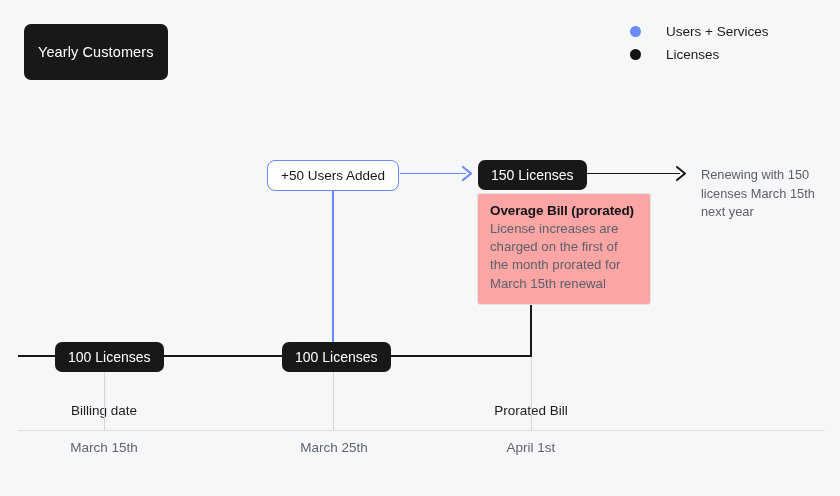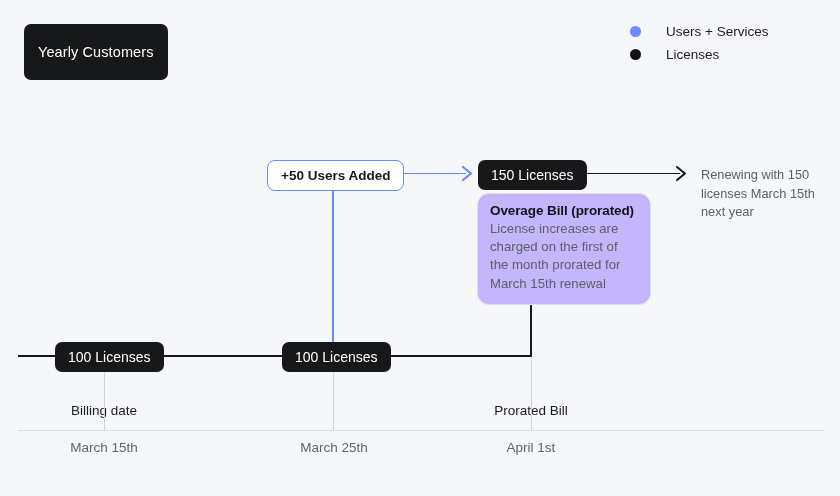--- a/index.html
+++ b/index.html
@@ -95,23 +95,23 @@
     height: 1px; background: #dcdee2; z-index: 1;
   }
 
   
   .arrow-svg { overflow: visible; z-index: 4; }
 
   
   #tooltip-card {
     left: 477px; top: 193px;
     width: 174px;
-    background: #c4b5fd;
+    background: #fca5a5;
     border: 1px solid #e1e3e6;
-    border-radius: 12px;
+    border-radius: 3px;
     padding: 9px 12px 11px 12px;
     box-sizing: border-box;
     z-index: 5;
   }
   #tooltip-title {
     font-size: 13.5px;
     font-weight: bold;
     color: #111317;
     margin-bottom: 2px;
     letter-spacing: -0.1px;
@@ -166,21 +166,21 @@
   </div>
 
   <div class="abs vline-blue" style="left:332px; top:189px; height:156px;"></div>
 
   <div class="abs hline-blue" style="left:400px; top:172.5px; width:66px;"></div>
 
   <svg class="abs arrow-svg" style="left:461px; top:165px;" width="18" height="17">
     <polyline points="2,2 10,8.5 2,15" fill="none" stroke="#6b8afd" stroke-width="2.2" stroke-linecap="round" stroke-linejoin="round"></polyline>
   </svg>
 
-  <div class="abs pill-outline" style="left:267px; top:160px;font-weight:bold;">+50 Users Added</div>
+  <div class="abs pill-outline" style="left:267px; top:160px;">+50 Users Added</div>
 
   <div class="abs pill-dark" style="left:478px; top:160px;">150 Licenses</div>
 
   <div class="abs hline" style="left:583px; top:172.5px; width:97px;"></div>
 
   <svg class="abs arrow-svg" style="left:675px; top:165px;" width="18" height="17">
     <polyline points="2,2 10,8.5 2,15" fill="none" stroke="#17181a" stroke-width="2" stroke-linecap="round" stroke-linejoin="round"></polyline>
   </svg>
 
   <div class="abs" id="renew-note">Renewing with 150 licenses March 15th next year</div>

